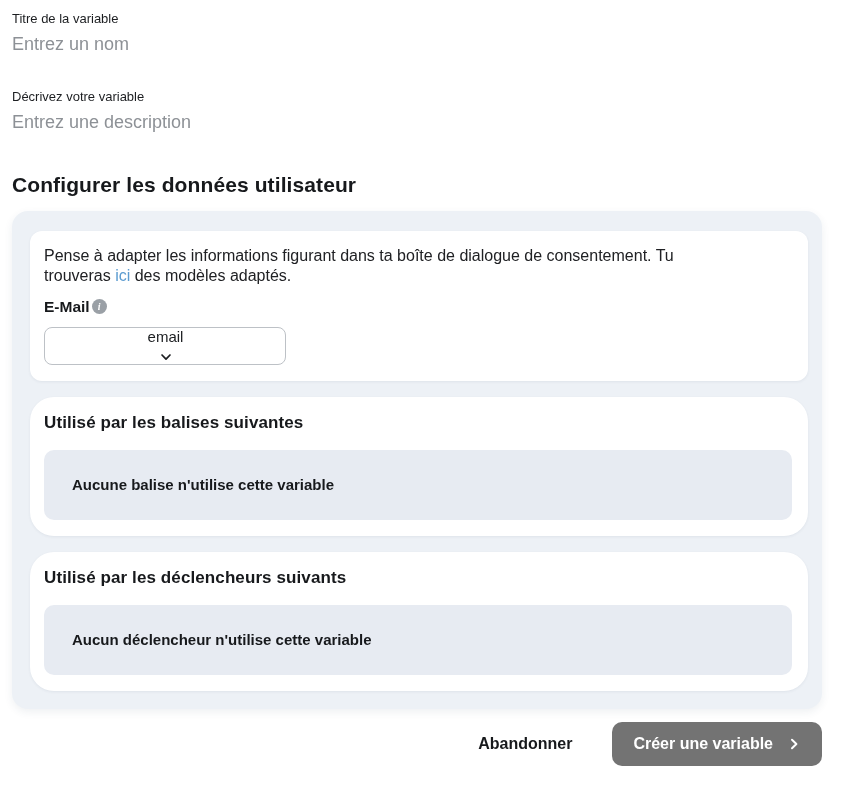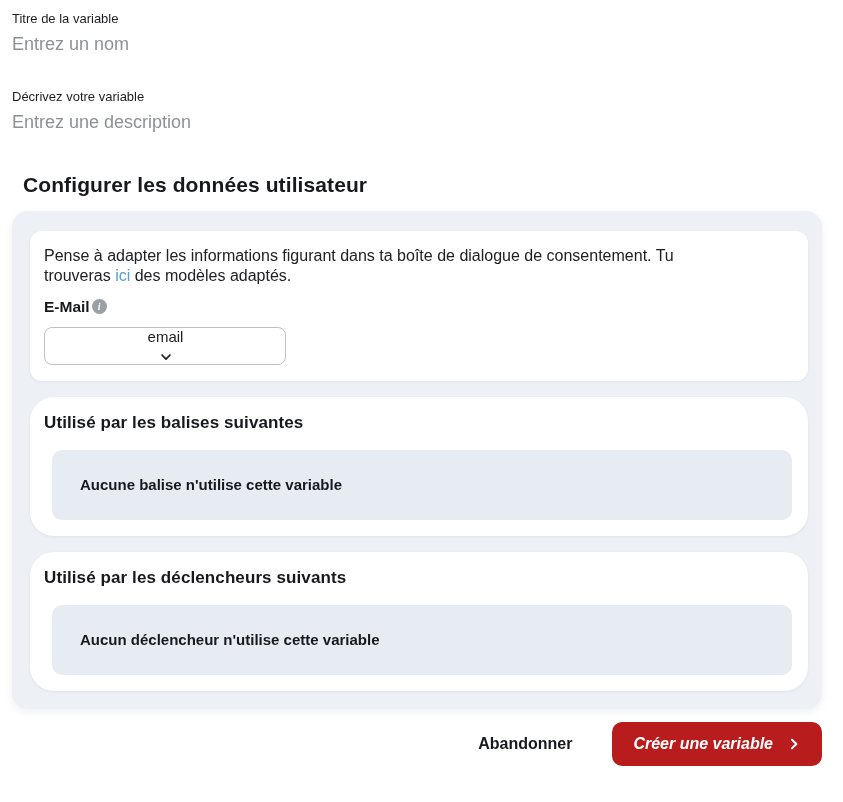--- a/index.html
+++ b/index.html
@@ -33,21 +33,21 @@
     padding: 4px 0 8px 0;
   }
   .ghost-input::placeholder { color: #8d9196; opacity: 1; font-weight: 500; }
 
   
   .section-heading {
     font-size: 21px;
     font-weight: 700;
     color: #17191c;
     letter-spacing: 0.1px;
-    margin: 32px 0 14px 11px;
+    margin: 32px 0 14px 0;
   }
 
   
   .panel {
     background: #edf1f6;
     border-radius: 16px;
     padding: 20px 14px 18px 18px;
     box-shadow: 0 3px 8px rgba(40, 60, 90, 0.08);
   }
   .card {
@@ -114,21 +114,20 @@
     padding-top: 1px;
   }
   .empty-box {
     margin-top: 17px;
     height: 70px;
     background: #e7ebf2;
     border-radius: 10px;
     display: flex;
     align-items: center;
     padding-left: 28px;
-    margin-left: 8px;
   }
   .empty-box-text { font-size: 15px; font-weight: 600; color: #17191c; }
 
   
   .footer {
     display: flex;
     align-items: center;
     justify-content: flex-end;
     margin-top: 13px;
   }
@@ -206,21 +205,21 @@
       <h2 class="card-heading">Utilisé par les déclencheurs suivants</h2>
       <div class="empty-box" style="background: rgb(231, 235, 242);">
         <span class="empty-box-text">Aucun déclencheur n'utilise cette variable</span>
       </div>
     </div>
 
   </div>
 
   <div class="footer">
     <button class="cancel-button">Abandonner</button>
-    <button class="primary-button" style="background: #b91c1c; font-style: italic;">
+    <button class="primary-button" style="background: #737373;">
       <span>Créer une variable</span>
       <span>
         <svg width="14" height="14" viewBox="0 0 14 14" fill="none">
           <path d="M5 2.8 L9.4 7 L5 11.2" stroke="#ffffff" stroke-width="2" stroke-linecap="round" stroke-linejoin="round"></path>
         </svg>
       </span>
     </button>
   </div>
 
 </div>

